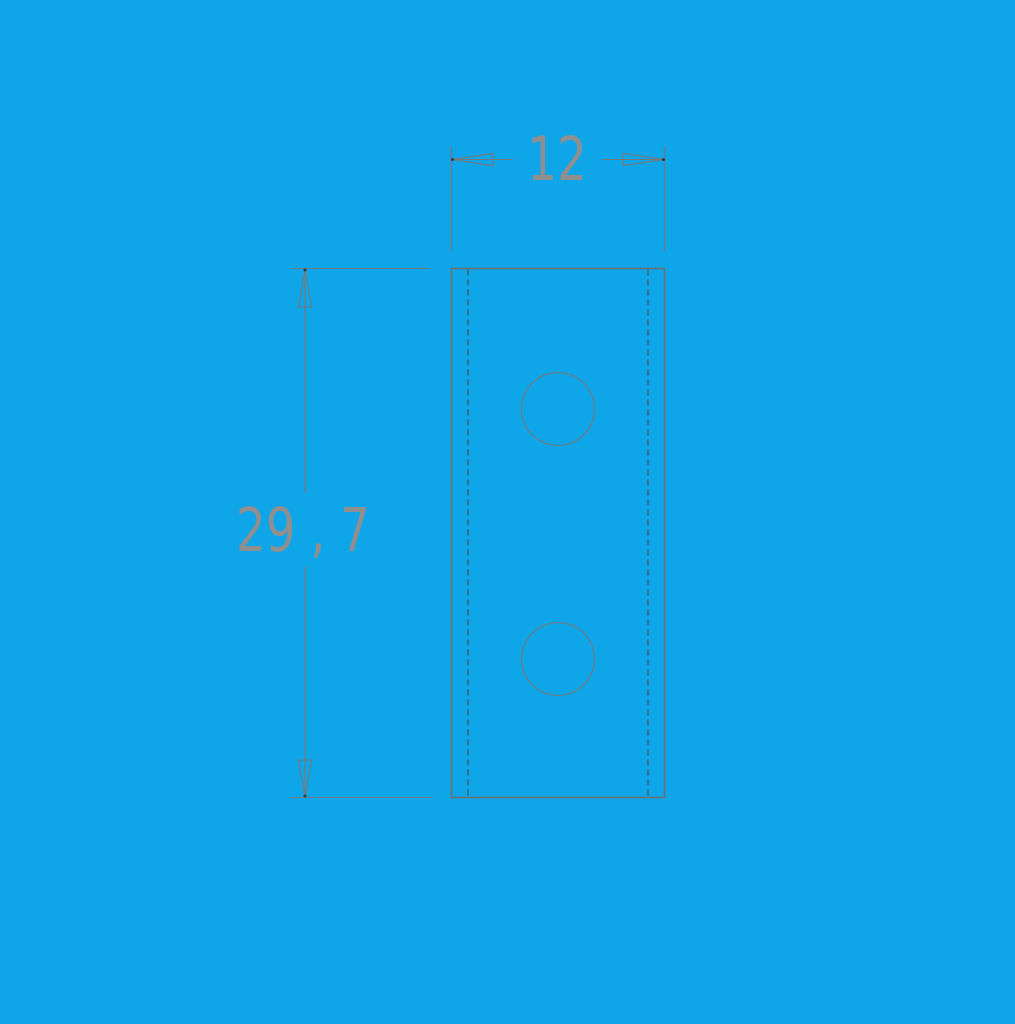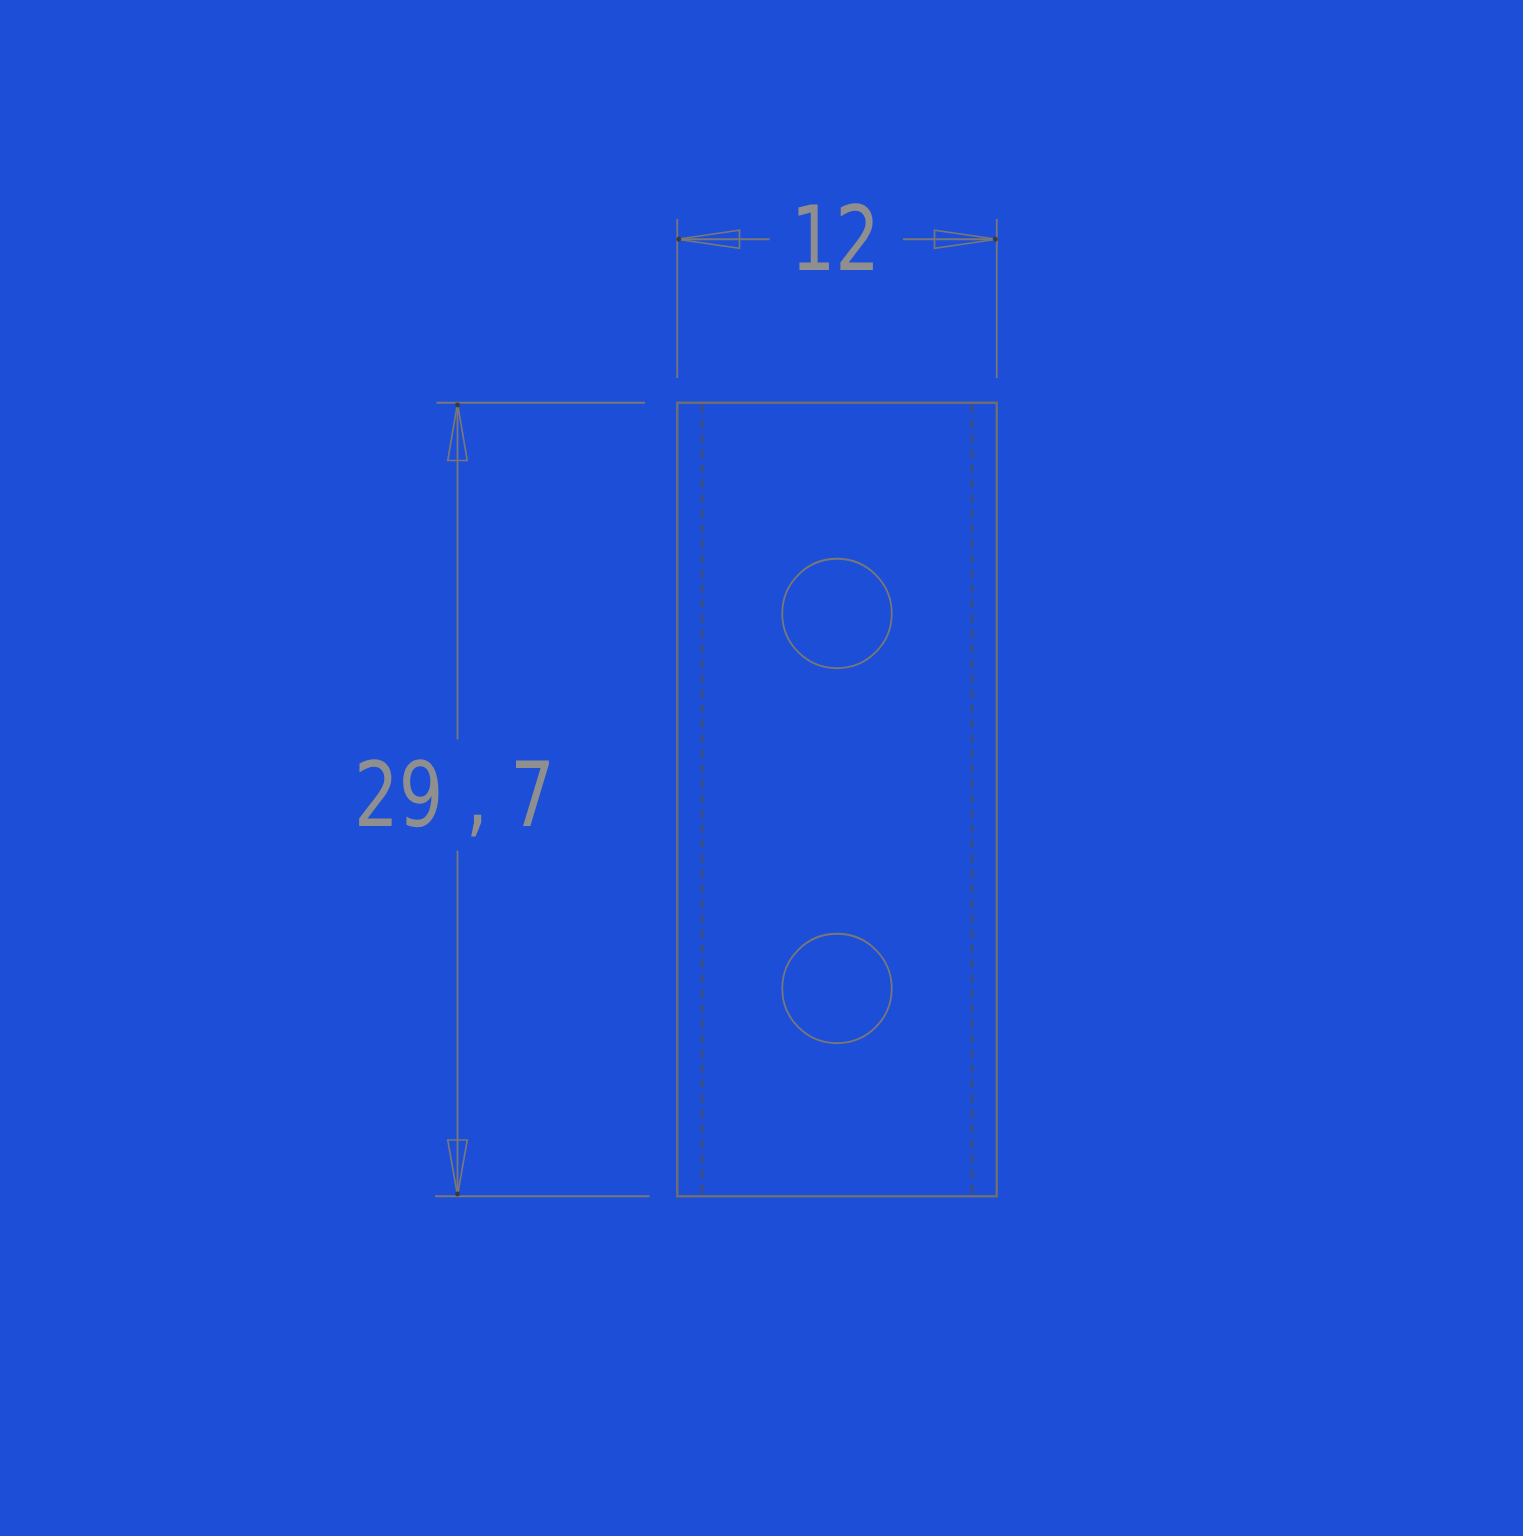--- a/index.html
+++ b/index.html
@@ -4,21 +4,21 @@
 <style>
   html, body {
     margin: 0;
     padding: 0;
     background: #ffffff;
   }
   .canvas {
     position: relative;
     width: 1015px;
     height: 1024px;
-    background: #1d4ed8;
+    background: #0ea5e9;
     overflow: hidden;
     font-family: "DejaVu Sans", sans-serif;
   }
   svg { display: block; }
   .outline {
     fill: none;
     stroke: #6f6f6f;
     stroke-width: 1.6;
   }
   .thin {

